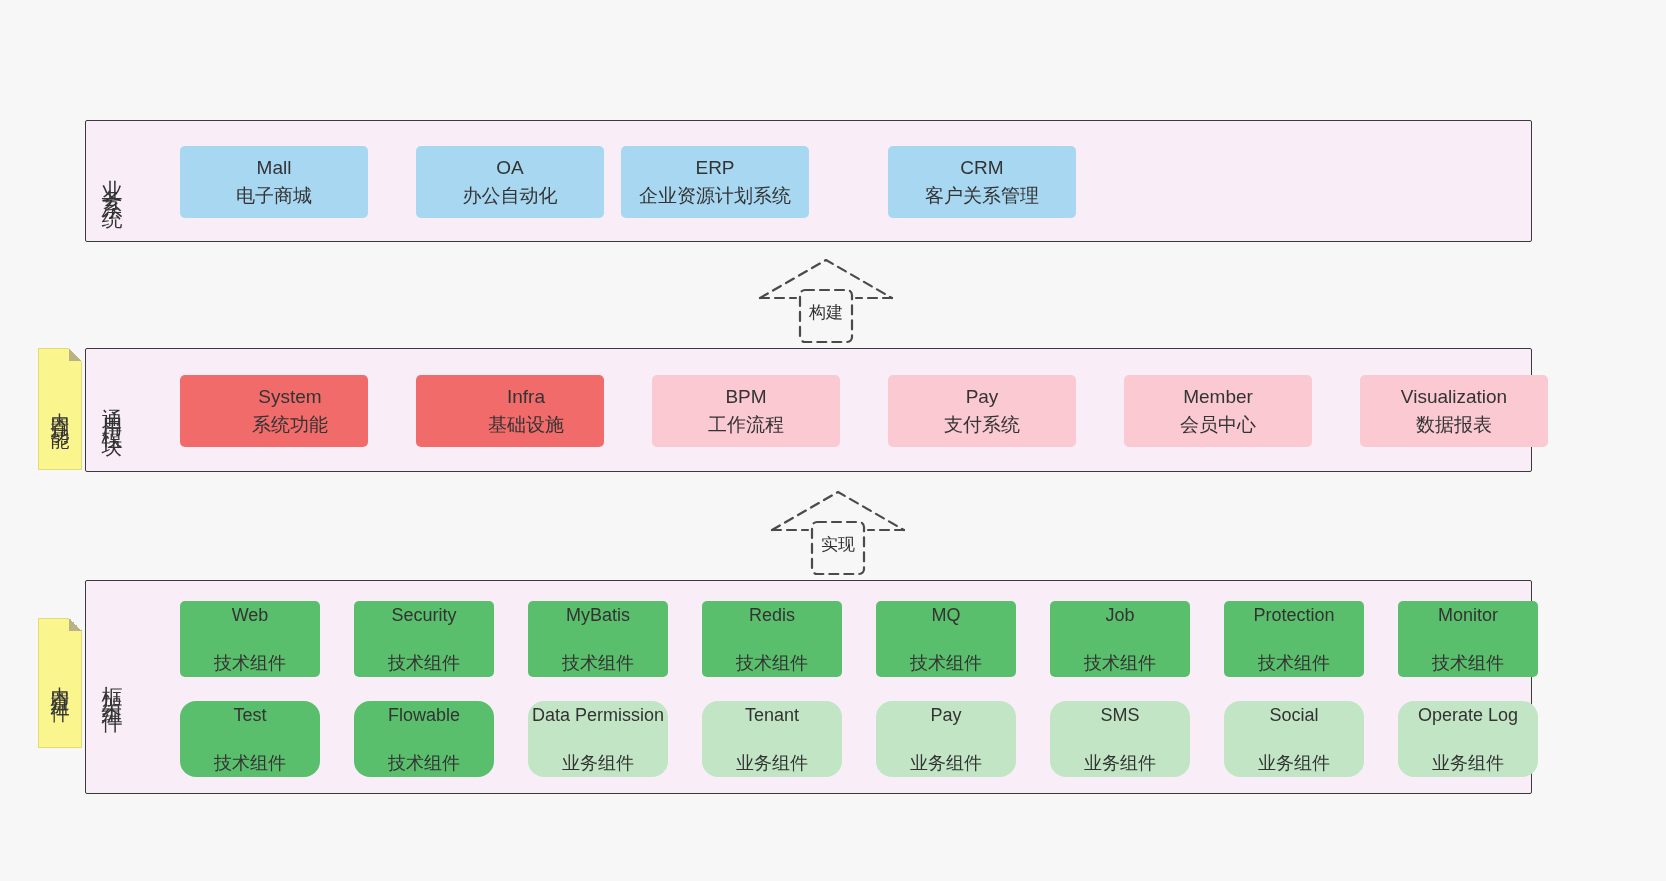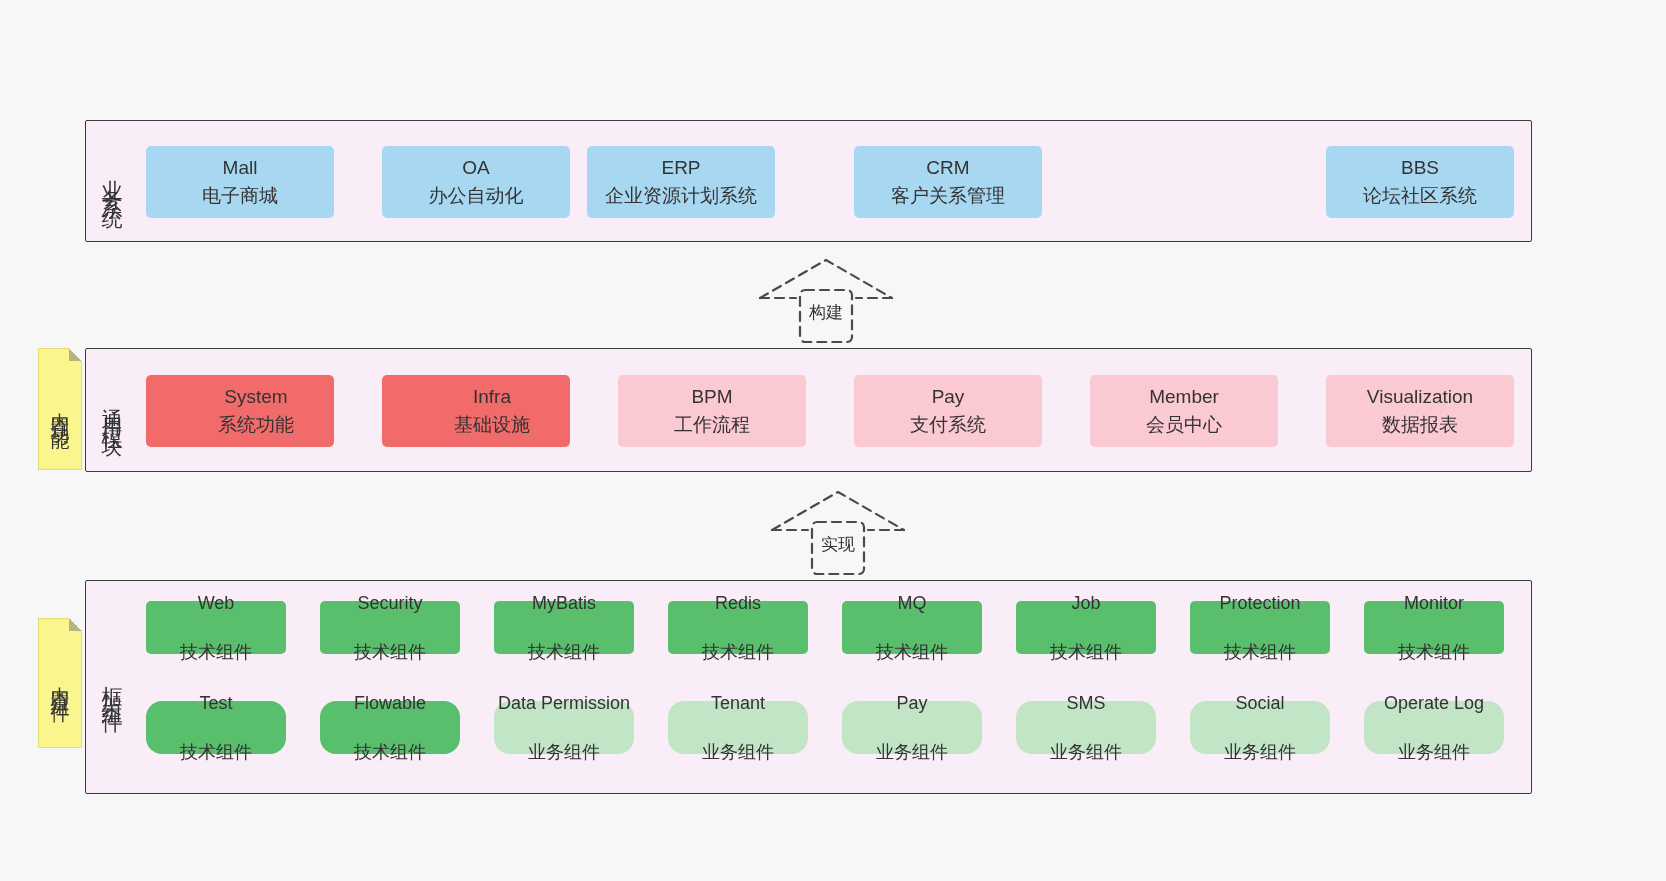--- a/index.html
+++ b/index.html
@@ -17,26 +17,26 @@
 
   .side-label {
     position:absolute; left:12px; top:50%; transform:translateY(-50%);
     writing-mode:vertical-lr; font-size:21px; letter-spacing:9px; color:#333;
     white-space:nowrap;
   }
 
   .box {
     position:absolute; border-radius:5px;
     display:flex; flex-direction:column; align-items:center; justify-content:center;
-    text-align:center; font-size:19px; line-height:1.45; color:#333;
+    text-align:center; font-size:19px; line-height:1.45; color:#333;margin-left:34px;
   }
   #business .box, #modules .box { width:188px; height:72px; }
   #business .box { top:25px; }
   #modules  .box { top:26px; }
-  #components .box { width:140px; height:53px; font-size:18px; line-height:1.35; padding:2px;gap:24px; }
+  #components .box { width:140px; height:76px; font-size:18px; line-height:1.35; padding:2px;gap:24px; }
   #components .r1 { top:20px; }
   #components .r2 { top:120px;border-radius:16px; }
 
   .blue { background:#a8d8f1; }
   .red  { background:#f16b6b;padding-left:32px; }
   .pink { background:#fbc9d2; }
   .g1   { background:#5abf6c; }
   .g2   { background:#c2e6c5; }
 
   .sticky {
@@ -77,24 +77,20 @@
       <div>办公自动化</div>
     </div>
     <div class="box blue" style="left:501px">
       <div>ERP</div>
       <div>企业资源计划系统</div>
     </div>
     <div class="box blue" style="left:768px">
       <div>CRM</div>
       <div>客户关系管理</div>
     </div>
-    <div class="box blue" style="left:1240px">
-      <div>BBS</div>
-      <div>论坛社区系统</div>
-    </div>
   </div>
 
   <svg class="arrow" id="arrow-build" width="140" height="88" viewBox="0 0 140 88">
     <path class="dash" d="M4 42 L70 4 L136 42"></path>
     <path class="dash" d="M4 42 L40 42"></path>
     <path class="dash" d="M136 42 L100 42"></path>
     <rect class="dash" x="44" y="34" width="52" height="52" rx="5"></rect>
     <text class="alabel" x="70" y="62" text-anchor="middle">构建</text>
   </svg>
 

